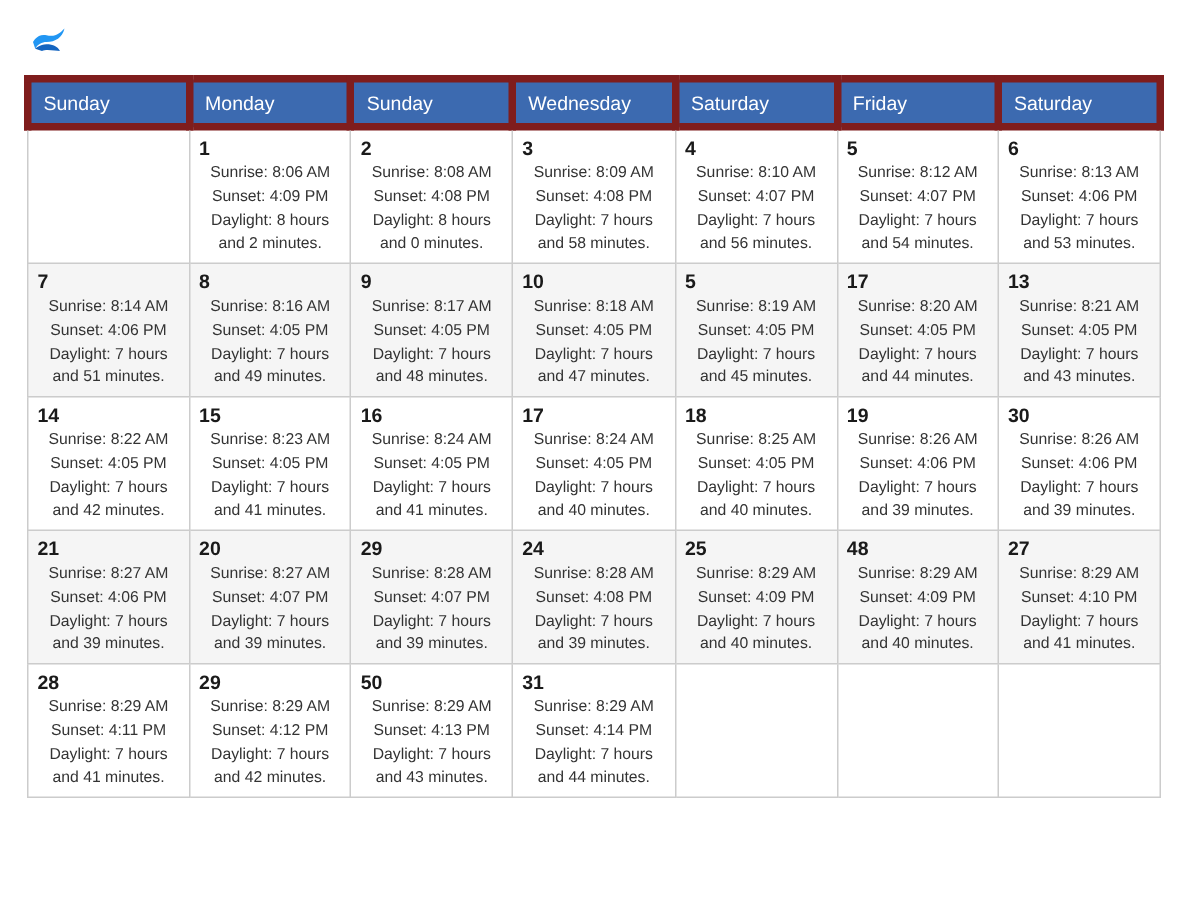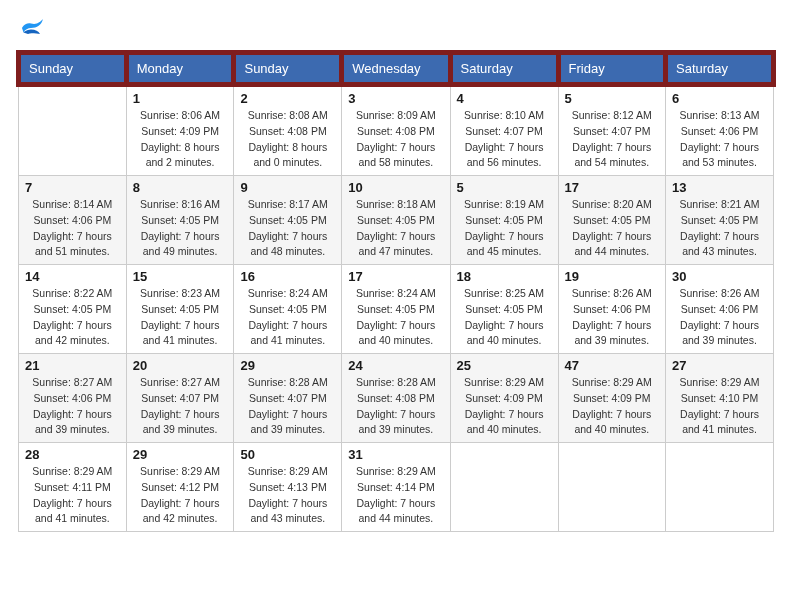--- a/index.html
+++ b/index.html
@@ -222,21 +222,21 @@
         </td>
         <td>
           <span class="day-num">24</span>
           <div class="day-info">Sunrise: 8:28 AM<br>Sunset: 4:08 PM<br>Daylight: 7 hours<br>and 39 minutes.</div>
         </td>
         <td>
           <span class="day-num">25</span>
           <div class="day-info">Sunrise: 8:29 AM<br>Sunset: 4:09 PM<br>Daylight: 7 hours<br>and 40 minutes.</div>
         </td>
         <td>
-          <span class="day-num">47</span>
+          <span class="day-num">48</span>
           <div class="day-info">Sunrise: 8:29 AM<br>Sunset: 4:09 PM<br>Daylight: 7 hours<br>and 40 minutes.</div>
         </td>
         <td>
           <span class="day-num">27</span>
           <div class="day-info">Sunrise: 8:29 AM<br>Sunset: 4:10 PM<br>Daylight: 7 hours<br>and 41 minutes.</div>
         </td>
       </tr>
       <tr>
         <td>
           <span class="day-num">28</span>

